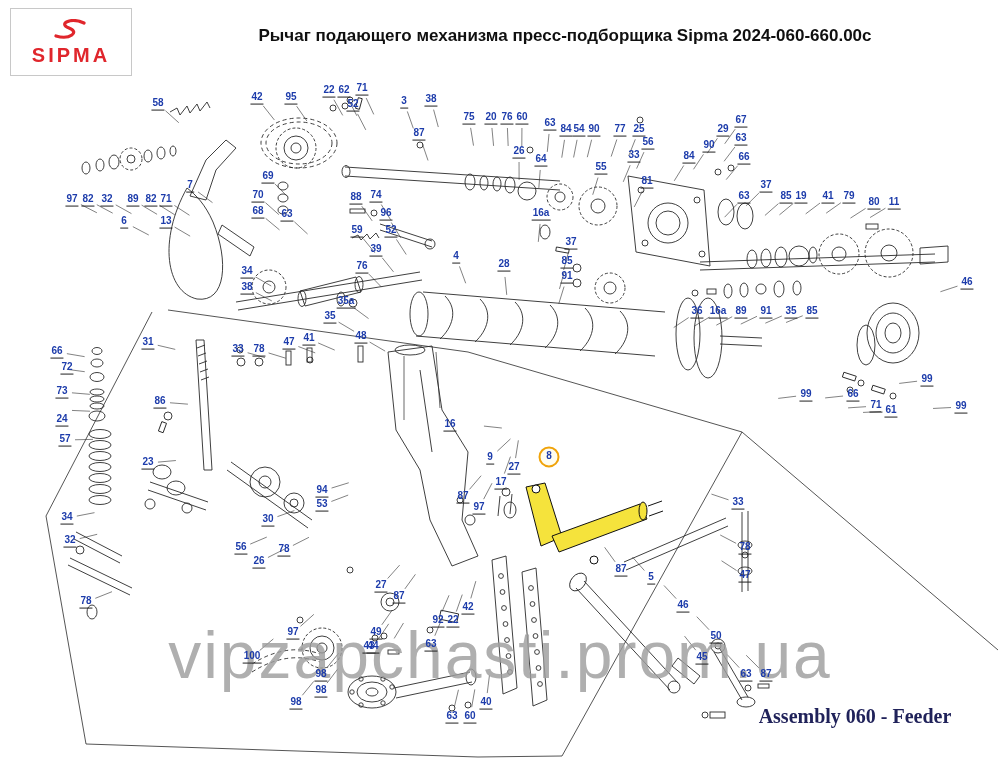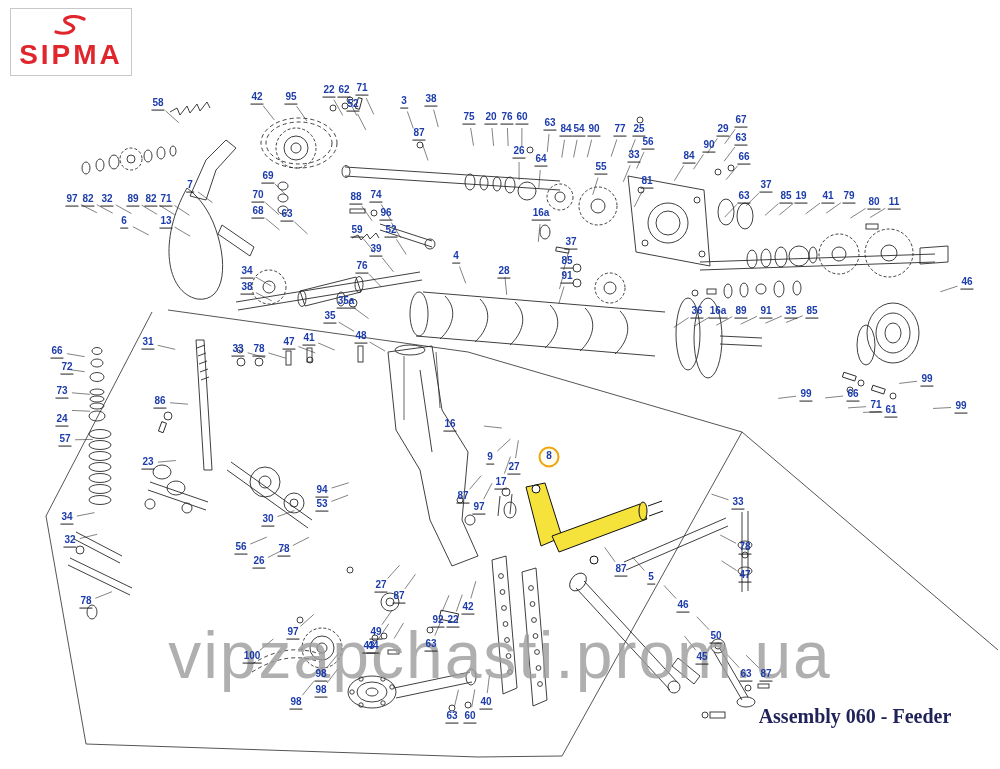--- a/index.html
+++ b/index.html
@@ -1,21 +1,21 @@
 <!DOCTYPE html>
 <html style="--label-blue: #1d3cab; --logo-red: #e0262c; --highlight-ring: #f0a30a; --highlight-fill: #f5e33c; --watermark-gray: #9e9e9e; --caption-navy: #20225a;"><head>
 <meta charset="utf-8">
 <style>
   html,body{margin:0;padding:0}
   body{width:1000px;height:769px;background:#fff;font-family:"Liberation Sans",sans-serif}
   #page{position:relative;width:1000px;height:769px;overflow:hidden;background:#fff}
 
   #logo{position:absolute;left:10px;top:8px;width:120px;height:66px;border:1px solid #c8c8c8;
         background:#fff;display:flex;flex-direction:column;align-items:center;justify-content:center;z-index:7}
-  #logo .word{color:var(--logo-red,#e0262c);font-weight:bold;font-size:28px;letter-spacing:3px;line-height:1;margin-top:2px}
+  #logo .word{color:var(--logo-red,#e0262c);font-weight:bold;font-size:20px;letter-spacing:3px;line-height:1;margin-top:2px}
 
   #title{position:absolute;left:140px;right:10px;top:26px;text-align:center;
          font-size:17px;font-weight:bold;color:#101010;z-index:7}
 
   #diagram-svg{position:absolute;left:0;top:0;z-index:1}
 
   #label-layer{position:absolute;left:0;top:0;width:1000px;height:769px;z-index:6;pointer-events:none}
   .part-label{position:absolute;transform:translate(-50%,-55%);font-size:10px;font-weight:bold;
               color:var(--label-blue,#1d3cab);border-bottom:1px solid #222;padding:0 1px;
               line-height:1.25;white-space:nowrap;background:transparent}
@@ -37,20 +37,21 @@
 
 <div id="page">
 
   <div id="logo">
     <svg width="46" height="24" viewBox="0 0 46 24">
       <path d="M36 4 C22 -2 10 5 21 9 C32 13 22 21 8 17" fill="none" style="stroke:var(--logo-red,#e0262c)" stroke-width="3.2" stroke-linecap="round"></path>
     </svg>
     <div class="word">SIPMA</div>
   </div>
 
+  <div id="title">Рычаг подающего механизма пресс-подборщика Sipma 2024-060-660.00c</div>
 
   <svg id="diagram-svg" width="1000" height="769" viewBox="0 0 1000 769">
     <g fill="none" stroke="#2a2a2a" stroke-width="0.9">
 
       <path d="M152 312 L46 516 L86 744 L478 757 L562 756" stroke-width="0.8"></path>
       <path d="M168 310 L468 352 L742 432" stroke-width="0.8"></path>
       <path d="M742 432 L998 650" stroke-width="0.8"></path>
       <path d="M742 432 L562 756" stroke-width="0.8"></path>
 
       <path d="M170 112 l7 -4 l3 7 l7 -9 l3 7 l7 -9 l3 7 l7 -9 l3 6"></path>
@@ -490,21 +491,21 @@
       <span class="part-label" style="left: 786px; top: 197px;">85</span>
       <span class="part-label" style="left: 744px; top: 197px;">63</span>
       <span class="part-label" style="left: 801px; top: 197px;">19</span>
       <span class="part-label" style="left: 828px; top: 197px;">41</span>
       <span class="part-label" style="left: 849px; top: 197px;">79</span>
       <span class="part-label" style="left: 874px; top: 203px;">80</span>
       <span class="part-label" style="left: 894px; top: 203px;">11</span>
       <span class="part-label" style="left: 376px; top: 250px;">39</span>
       <span class="part-label" style="left: 362px; top: 267px;">76</span>
       <span class="part-label" style="left: 456px; top: 257px;">4</span>
-      <span class="part-label" style="left: 504px; top: 272px;">28</span>
+      <span class="part-label" style="left: 504px; top: 265px;">28</span>
       <span class="part-label" style="left: 247px; top: 272px;">34</span>
       <span class="part-label" style="left: 247px; top: 288px;">38</span>
       <span class="part-label" style="left: 346px; top: 302px;">35a</span>
       <span class="part-label" style="left: 330px; top: 317px;">35</span>
       <span class="part-label" style="left: 697px; top: 312px;">36</span>
       <span class="part-label" style="left: 718px; top: 312px;">16a</span>
       <span class="part-label" style="left: 741px; top: 312px;">89</span>
       <span class="part-label" style="left: 766px; top: 312px;">91</span>
       <span class="part-label" style="left: 791px; top: 312px;">35</span>
       <span class="part-label" style="left: 812px; top: 312px;">85</span>

